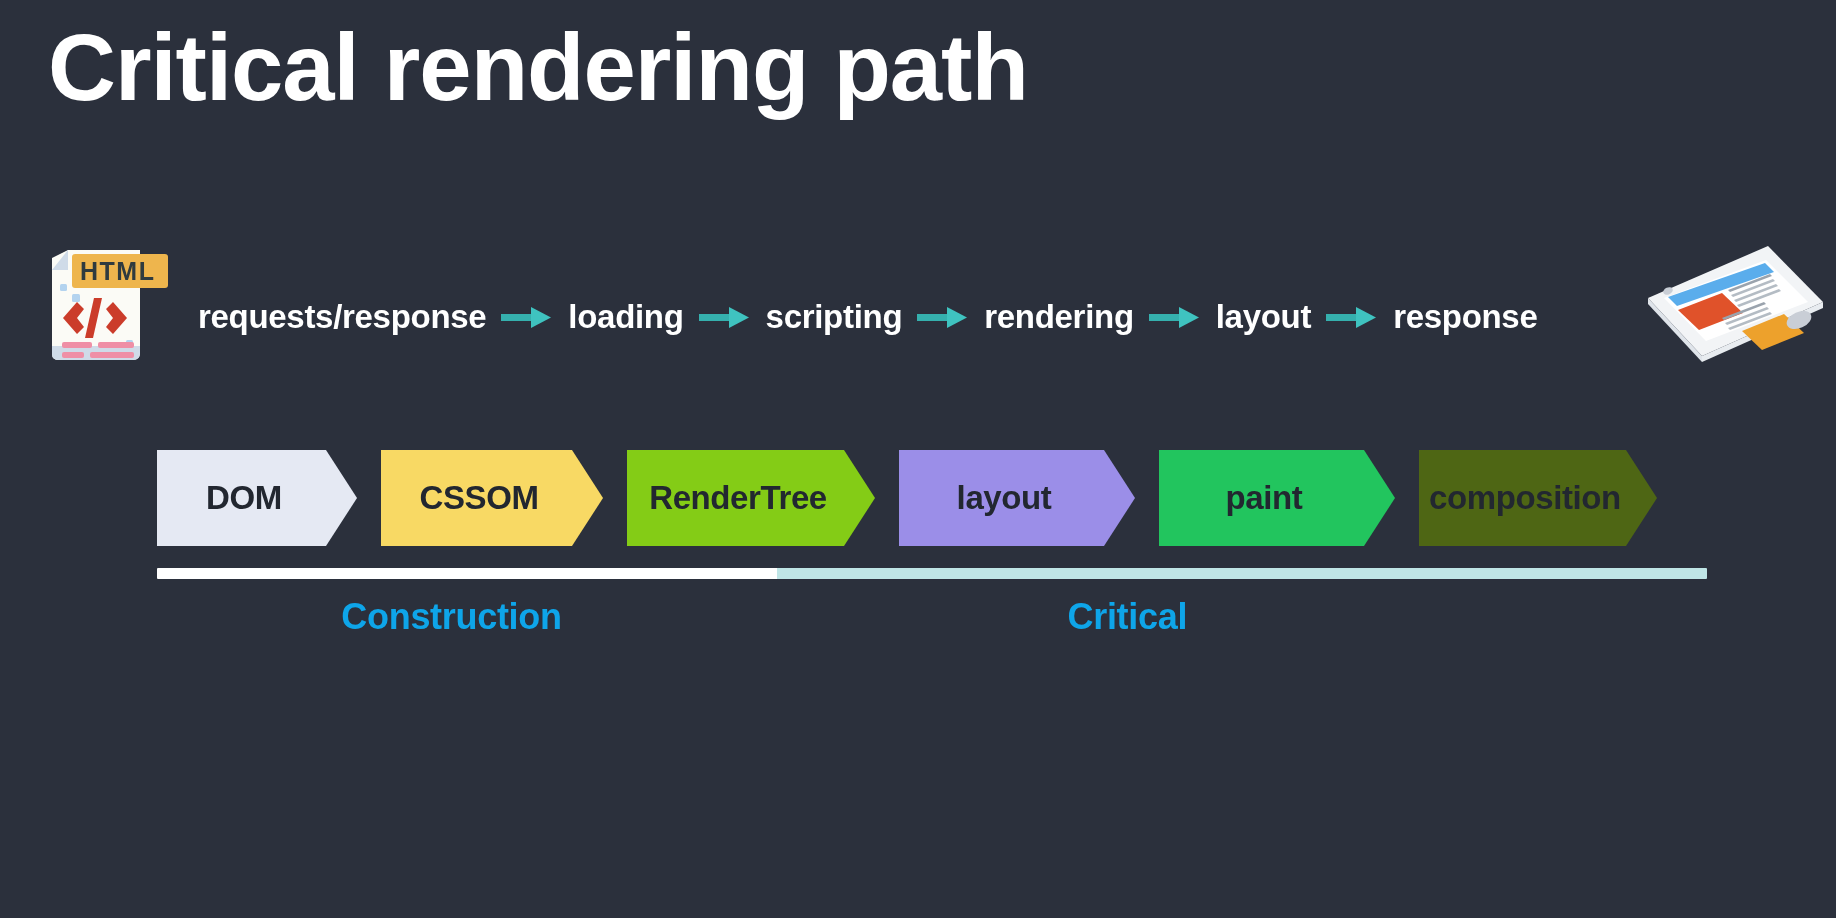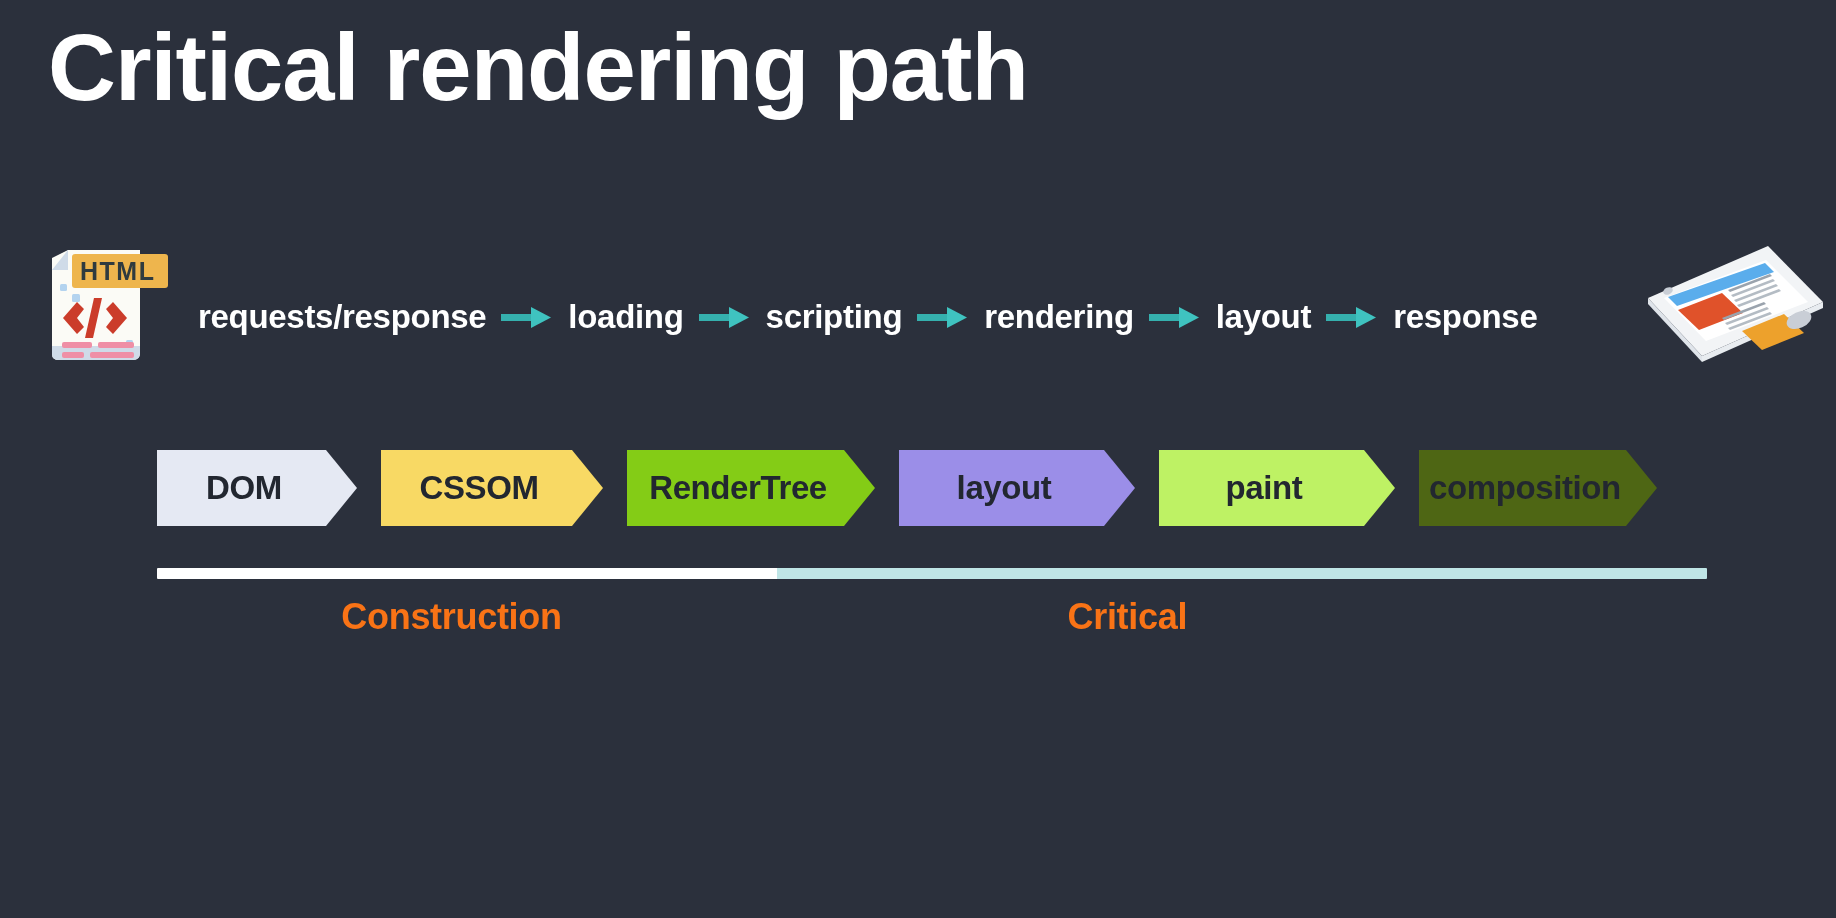--- a/index.html
+++ b/index.html
@@ -95,21 +95,21 @@
   .stages {
     position: absolute;
     left: 157px;
     top: 450px;
     display: flex;
     align-items: flex-start;
     gap: 24px;
   }
   .stage {
     position: relative;
-    height: 76px;
+    height: 96px;
     display: flex;
     align-items: center;
     justify-content: center;
     padding: 0 12px;
     box-sizing: border-box;
     clip-path: polygon(0 0, calc(100% - 31px) 0, 100% 50%, calc(100% - 31px) 100%, 0 100%);
   }
   .stage-label {
     font-size: 33px;
     font-weight: 700;
@@ -138,21 +138,21 @@
     left: 157px;
     top: 596px;
     width: 1550px;
     height: 60px;
   }
   .phase-label {
     position: absolute;
     top: 0;
     font-size: 36px;
     font-weight: 700;
-    color: #f97316;
+    color: #0ea5e9;
     letter-spacing: -0.3px;
     white-space: nowrap;
     transform: translateX(-50%);
   }
 </style>
 </head>
 <body>
 
 <div id="slide">
 
@@ -270,21 +270,21 @@
     </div>
     <div class="stage" style="width:222px; background:#f8d964;">
       <span class="stage-label">CSSOM</span>
     </div>
     <div class="stage" style="width:248px; background:#84cc16;">
       <span class="stage-label">RenderTree</span>
     </div>
     <div class="stage" style="width:236px; background:#9b8ee8;">
       <span class="stage-label">layout</span>
     </div>
-    <div class="stage" style="width:236px; background:#bef264;">
+    <div class="stage" style="width:236px; background:#22c55e;">
       <span class="stage-label">paint</span>
     </div>
     <div class="stage" style="width:238px; background:#4e6614;">
       <span class="stage-label">composition</span>
     </div>
   </div>
 
   <div class="phase-bar">
     <div class="phase-seg-construction" style="flex:40;"></div>
     <div class="phase-seg-operation" style="flex:60;"></div>

